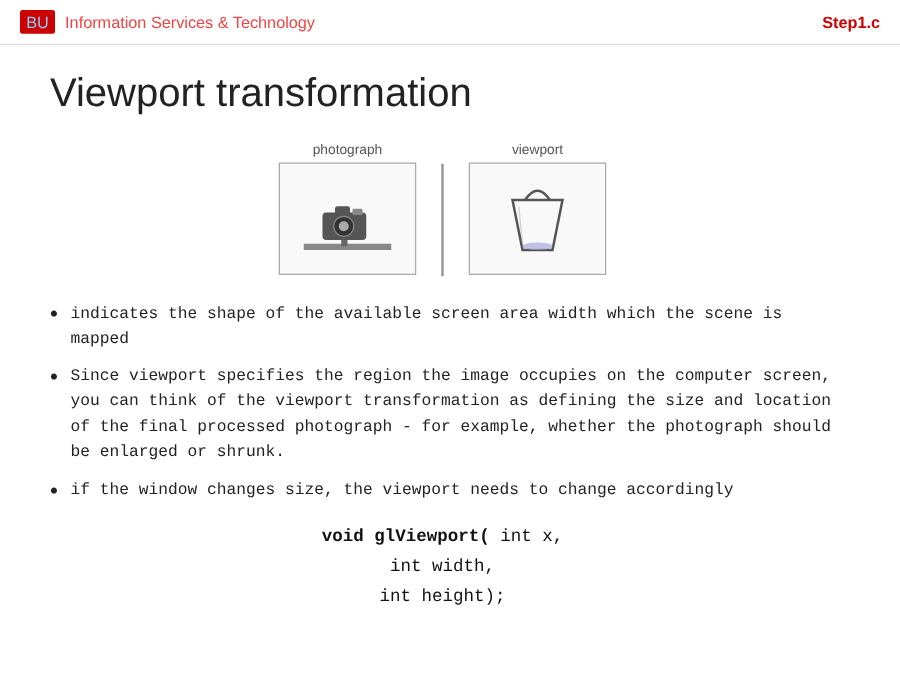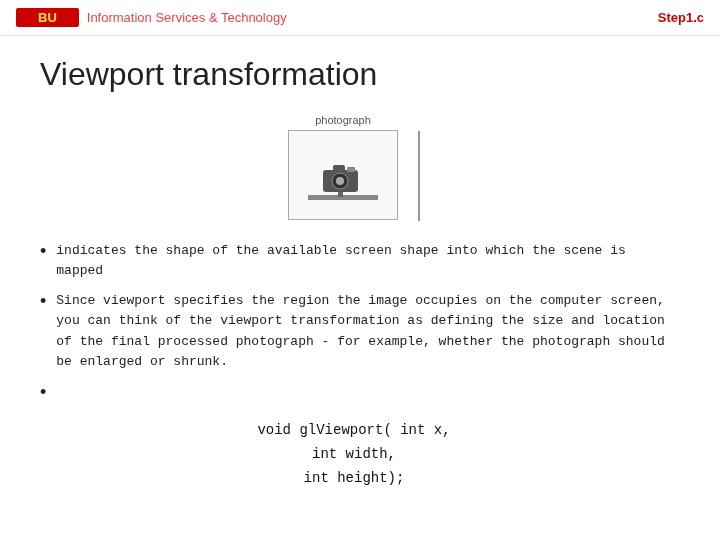--- a/index.html
+++ b/index.html
@@ -22,24 +22,24 @@
     }
 
     .header-left {
       display: flex;
       align-items: center;
       gap: 8px;
     }
 
     .bu-logo {
       background: #cc0000;
-      color: #fde047;
-      font-weight: bold;
-      font-size: 13px;
-      padding: 2px 22px;
+      color: #7dd3fc;
+      font-weight: normal;
+      font-size: 13px;
+      padding: 2px 5px;
       border-radius: 2px;
     }
 
     .header-title {
       font-size: 13px;
       color: #ef4444;
     }
 
     .step-label {
       font-size: 13px;
@@ -132,21 +132,21 @@
     .code-section {
       margin-top: 16px;
       text-align: center;
       font-family: 'Courier New', Courier, monospace;
       font-size: 14px;
       color: #111;
       line-height: 1.7;
     }
 
     .code-bold {
-      font-weight: normal;
+      font-weight: bold;
     }
   </style>
 </head>
 <body>
 
 <div class="header">
   <div class="header-left">
     <span class="bu-logo">BU</span>
     <span class="header-title">Information Services &amp; Technology</span>
   </div>
@@ -176,34 +176,51 @@
 
           <rect x="30" y="25" width="12" height="7" rx="2" fill="#555"></rect>
 
           <rect x="44" y="27" width="8" height="5" rx="1" fill="#888"></rect>
         </svg>
       </div>
     </div>
 
     <div class="diagram-divider"></div>
 
+    <div class="diagram-box">
+      <span class="diagram-label">viewport</span>
+      <div class="diagram-image">
+
+        <svg class="viewport-svg" viewBox="0 0 80 70">
+
+          <polygon points="20,20 60,20 52,60 28,60" fill="none" stroke="#555" stroke-width="2"></polygon>
+
+          <path d="M 30 20 Q 40 5 50 20" fill="none" stroke="#555" stroke-width="2"></path>
+
+          <ellipse cx="40" cy="57" rx="12" ry="3" fill="#aad" opacity="0.7"></ellipse>
+
+          <line x1="25" y1="25" x2="28" y2="55" stroke="#aaa" stroke-width="1" opacity="0.5"></line>
+        </svg>
+      </div>
+    </div>
 
   </div>
 
   <ul class="bullet-list">
     <li>
       <span class="bullet-dot">•</span>
-      <span class="bullet-text">indicates the shape of the available screen shape into which the scene is mapped</span>
+      <span class="bullet-text">indicates the shape of the available screen area width which the scene is mapped</span>
     </li>
     <li>
       <span class="bullet-dot">•</span>
       <span class="bullet-text">Since viewport specifies the region the image occupies on the computer screen, you can think of the viewport transformation as defining the size and location of the final processed photograph - for example, whether the photograph should be enlarged or shrunk.</span>
     </li>
     <li>
       <span class="bullet-dot">•</span>
+      <span class="bullet-text">if the window changes size, the viewport needs to change accordingly</span>
     </li>
   </ul>
 
   <div class="code-section">
     <div>
       <span class="code-bold">void glViewport(</span>
       <span>int x,</span>
     </div>
     <div>
       <span>int width,</span>

